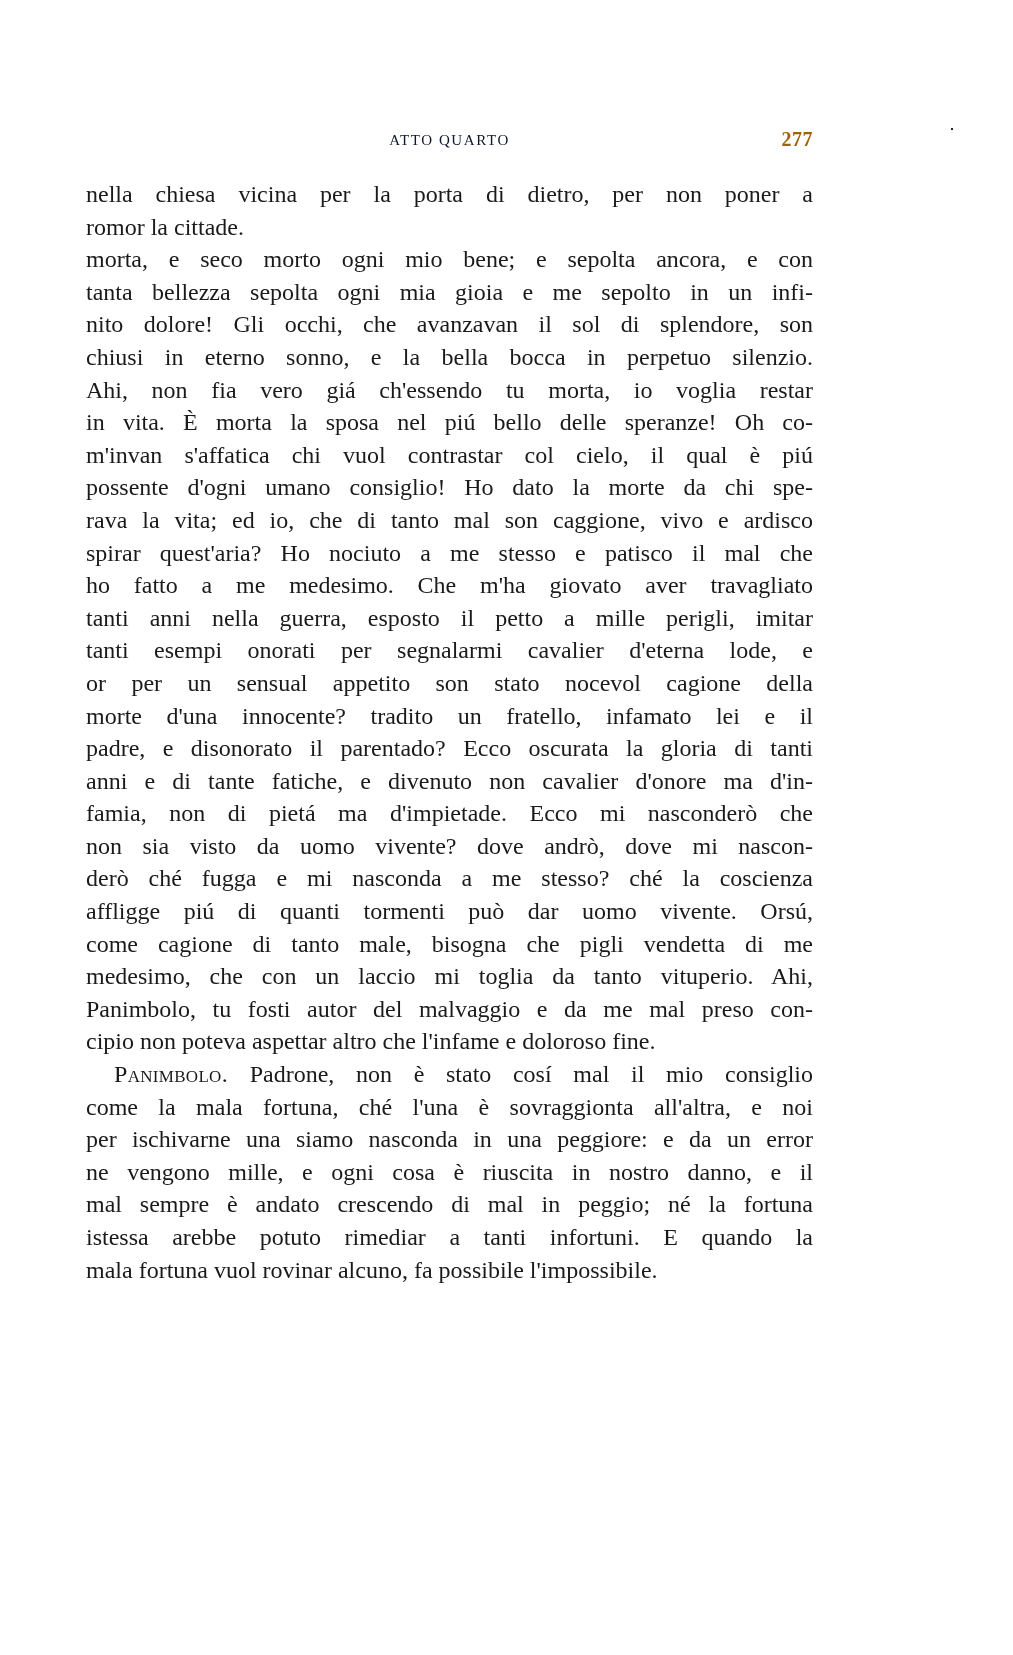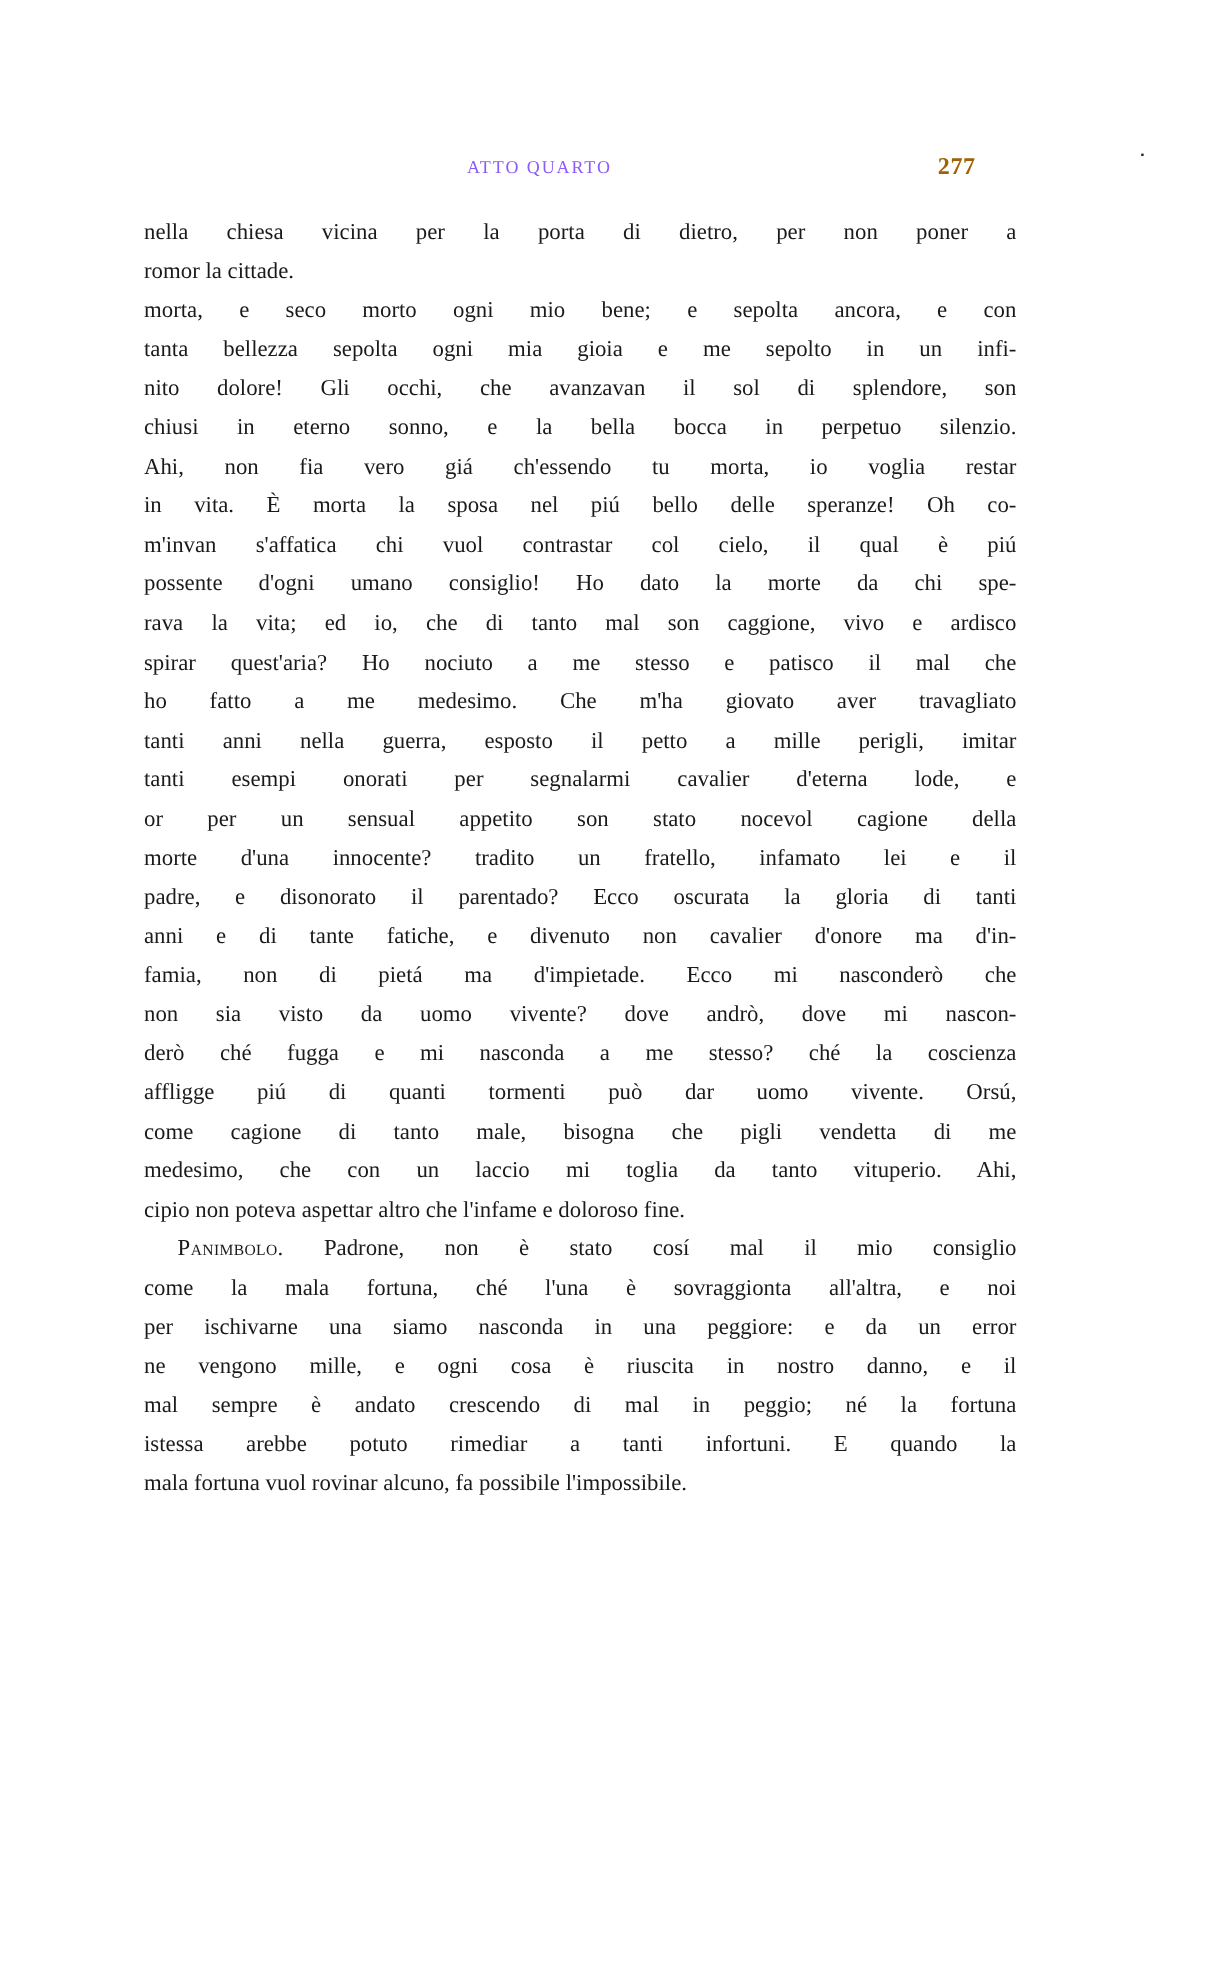--- a/index.html
+++ b/index.html
@@ -30,21 +30,21 @@
       height: 24px;
     }
     .running-title {
       position: absolute;
       left: 0;
       right: 0;
       text-align: center;
       font-size: 15px;
       letter-spacing: 1.6px;
       top: 4px;
-      color: #8b5cf6;
+      color: #0f172a;
     }
     .page-number {
       position: absolute;
       right: 0;
       top: 0;
       font-size: 20px;
       font-weight: bold;
       color: #a16207;
       letter-spacing: 0.5px;
     }
@@ -54,23 +54,22 @@
       top: 128px;
       width: 2px;
       height: 2px;
       background: #222;
     }
     .body-text {
       position: absolute;
       top: 178px;
       left: 86px;
       width: 727px;
-      font-size: 19px;
+      font-size: 24px;
       line-height: 32.6px;
-      margin-left: 34px;
     }
     .line {
       display: block;
       white-space: nowrap;
       text-align: justify;
       text-align-last: justify;
       height: 32.6px;
     }
     .line.last {
       text-align-last: left;
@@ -119,20 +118,21 @@
       <span class="line">or per un sensual appetito son stato nocevol cagione della</span>
       <span class="line">morte d'una innocente? tradito un fratello, infamato lei e il</span>
       <span class="line">padre, e disonorato il parentado? Ecco oscurata la gloria di tanti</span>
       <span class="line">anni e di tante fatiche, e divenuto non cavalier d'onore ma d'in-</span>
       <span class="line">famia, non di pietá ma d'impietade. Ecco mi nasconderò che</span>
       <span class="line">non sia visto da uomo vivente? dove andrò, dove mi nascon-</span>
       <span class="line">derò ché fugga e mi nasconda a me stesso? ché la coscienza</span>
       <span class="line">affligge piú di quanti tormenti può dar uomo vivente. Orsú,</span>
       <span class="line">come cagione di tanto male, bisogna che pigli vendetta di me</span>
       <span class="line">medesimo, che con un laccio mi toglia da tanto vituperio. Ahi,</span>
+      <span class="line">Panimbolo, tu fosti autor del malvaggio e da me mal preso con-</span>
       <span class="line last">cipio non poteva aspettar altro che l'infame e doloroso fine.</span>
     </div>
 
     <div>
       <span class="line indent"><span class="speaker">Panimbolo.</span><span> Padrone, non è stato cosí mal il mio consiglio</span></span>
       <span class="line">come la mala fortuna, ché l'una è sovraggionta all'altra, e noi</span>
       <span class="line">per ischivarne una siamo nasconda in una peggiore: e da un error</span>
       <span class="line">ne vengono mille, e ogni cosa è riuscita in nostro danno, e il</span>
       <span class="line">mal sempre è andato crescendo di mal in peggio; né la fortuna</span>
       <span class="line">istessa arebbe potuto rimediar a tanti infortuni. E quando la</span>

